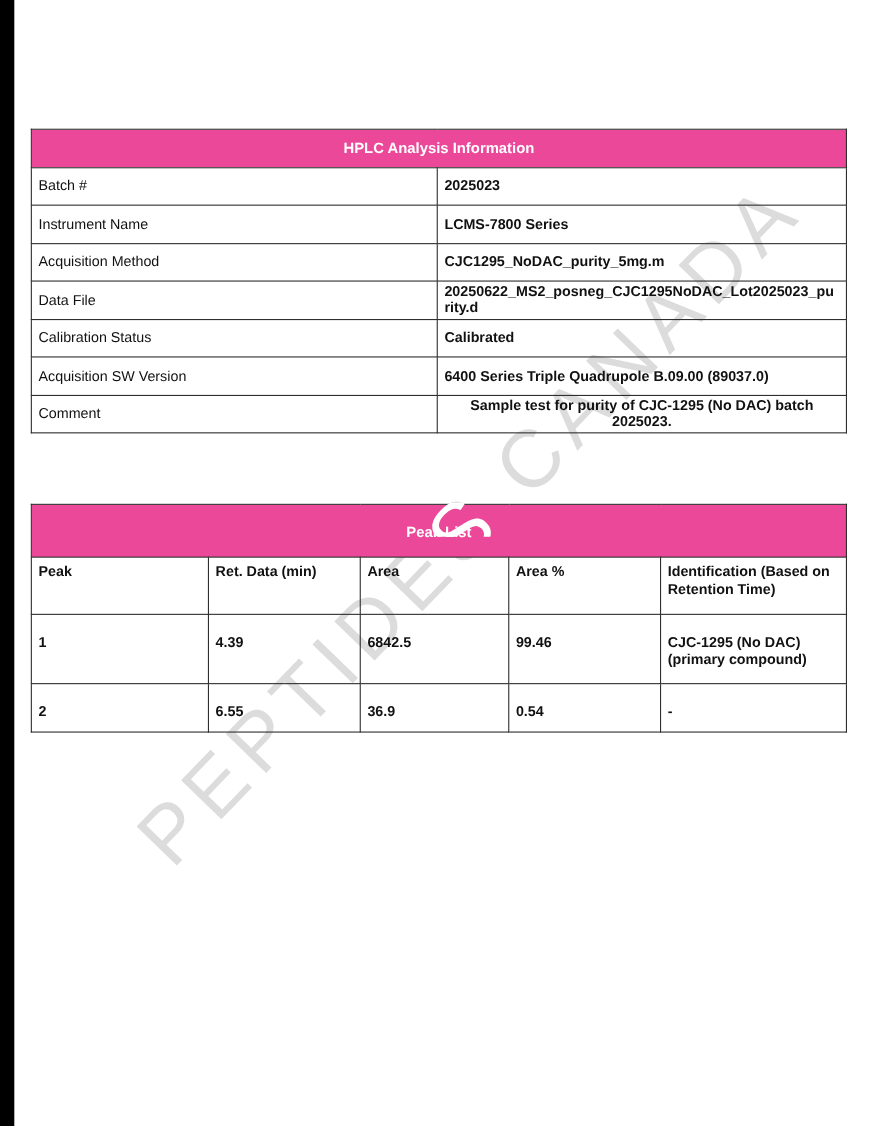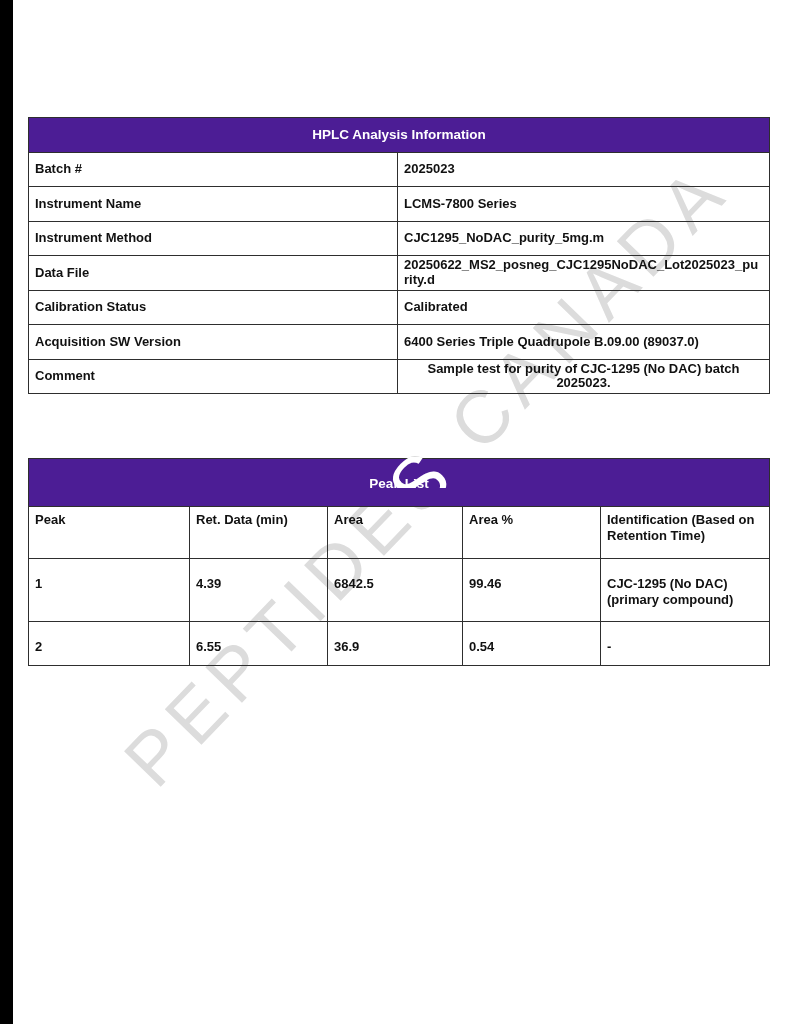--- a/index.html
+++ b/index.html
@@ -50,30 +50,30 @@
   }
   td, th {
     border:1.6px solid #2e2e2e;
     background:transparent;
     font-size:13px;
     padding:2px 6px;
     overflow:hidden;
     font-weight:bold;
   }
   .band {
-    background:#4c1d95;
+    background:#ec4899;
     color:#fff;
     font-weight:bold;
     text-align:center;
     font-size:13.5px;
     height:28px;
     padding:2px 4px;
   }
   .hplc-table td { height:29.5px; vertical-align:middle; line-height:14.5px; }
-  .hplc-table td.lbl { font-weight:bold; }
+  .hplc-table td.lbl { font-weight:normal; }
   .hplc-table td.val { word-break:break-all; }
   .hplc-table td.val-wrap { word-break:normal;text-align:center; }
 
   .peak-table th {
     text-align:left; vertical-align:top;
     font-weight:bold; line-height:16px;
     height:44px; padding-top:5px;
   }
   .peak-table td {
     vertical-align:top; line-height:16px;
@@ -100,21 +100,21 @@
   </tr>
   <tr>
     <td class="lbl">Batch #</td>
     <td class="val">2025023</td>
   </tr>
   <tr>
     <td class="lbl">Instrument Name</td>
     <td class="val">LCMS-7800 Series</td>
   </tr>
   <tr>
-    <td class="lbl">Instrument Method</td>
+    <td class="lbl">Acquisition Method</td>
     <td class="val">CJC1295_NoDAC_purity_5mg.m</td>
   </tr>
   <tr>
     <td class="lbl">Data File</td>
     <td class="val">20250622_MS2_posneg_CJC1295NoDAC_Lot2025023_purity.d</td>
   </tr>
   <tr>
     <td class="lbl">Calibration Status</td>
     <td class="val">Calibrated</td>
   </tr>

